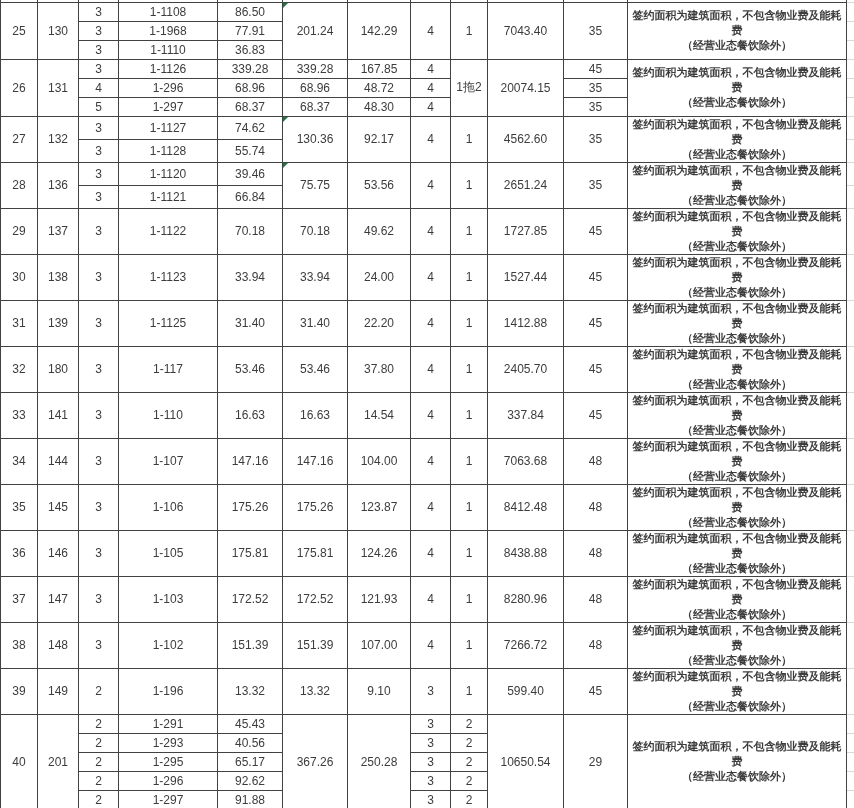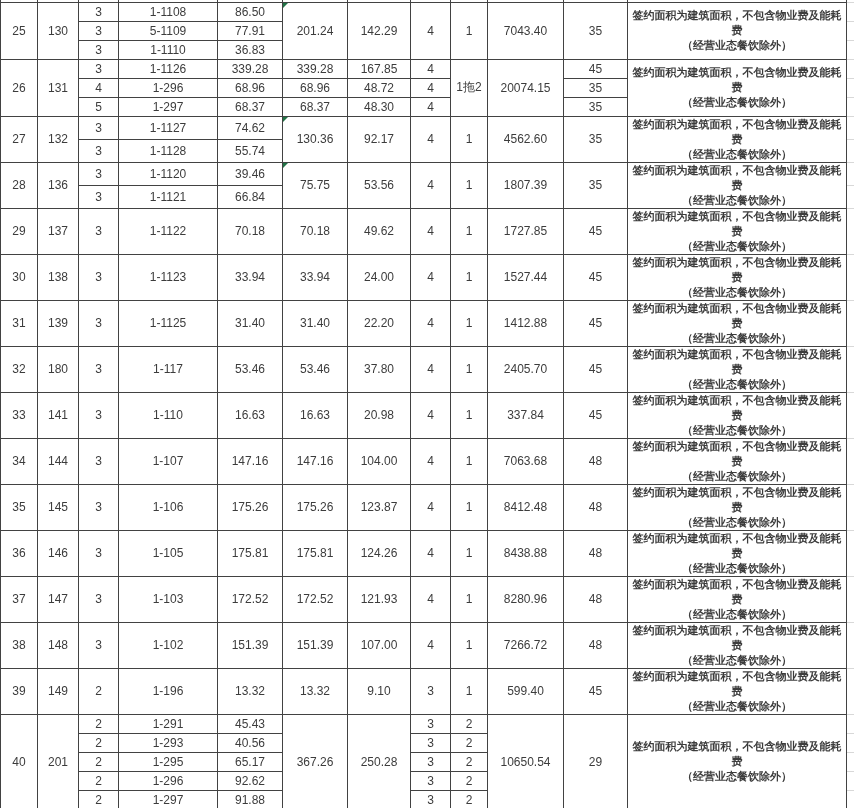--- a/index.html
+++ b/index.html
@@ -66,21 +66,21 @@
           <td rowspan="3">7043.40</td>
           <td rowspan="3">35</td>
           <td rowspan="3" class="remark">
             <div>签约面积为建筑面积，不包含物业费及能耗费</div>
             <div>（经营业态餐饮除外）</div>
           </td>
           <td class="m"></td>
         </tr>
         <tr class="sub">
           <td>3</td>
-          <td>5-1109</td>
+          <td>1-1968</td>
           <td>77.91</td>
           <td class="m"></td>
         </tr>
         <tr class="sub">
           <td>3</td>
           <td>1-1110</td>
           <td>36.83</td>
           <td class="m"></td>
         </tr>
         <tr class="sub">
@@ -148,21 +148,21 @@
         <tr class="sub">
           <td rowspan="2">28</td>
           <td rowspan="2">136</td>
           <td>3</td>
           <td>1-1120</td>
           <td>39.46</td>
           <td rowspan="2"><span class="flag"></span><span>75.75</span></td>
           <td rowspan="2">53.56</td>
           <td rowspan="2">4</td>
           <td rowspan="2">1</td>
-          <td rowspan="2">1807.39</td>
+          <td rowspan="2">2651.24</td>
           <td rowspan="2">35</td>
           <td rowspan="2" class="remark">
             <div>签约面积为建筑面积，不包含物业费及能耗费</div>
             <div>（经营业态餐饮除外）</div>
           </td>
           <td class="m"></td>
         </tr>
         <tr class="sub">
           <td>3</td>
           <td>1-1121</td>
@@ -241,21 +241,21 @@
           </td>
           <td class="m"></td>
         </tr>
         <tr class="single">
           <td>33</td>
           <td>141</td>
           <td>3</td>
           <td>1-110</td>
           <td>16.63</td>
           <td>16.63</td>
-          <td>20.98</td>
+          <td>14.54</td>
           <td>4</td>
           <td>1</td>
           <td>337.84</td>
           <td>45</td>
           <td class="remark">
             <div>签约面积为建筑面积，不包含物业费及能耗费</div>
             <div>（经营业态餐饮除外）</div>
           </td>
           <td class="m"></td>
         </tr>

